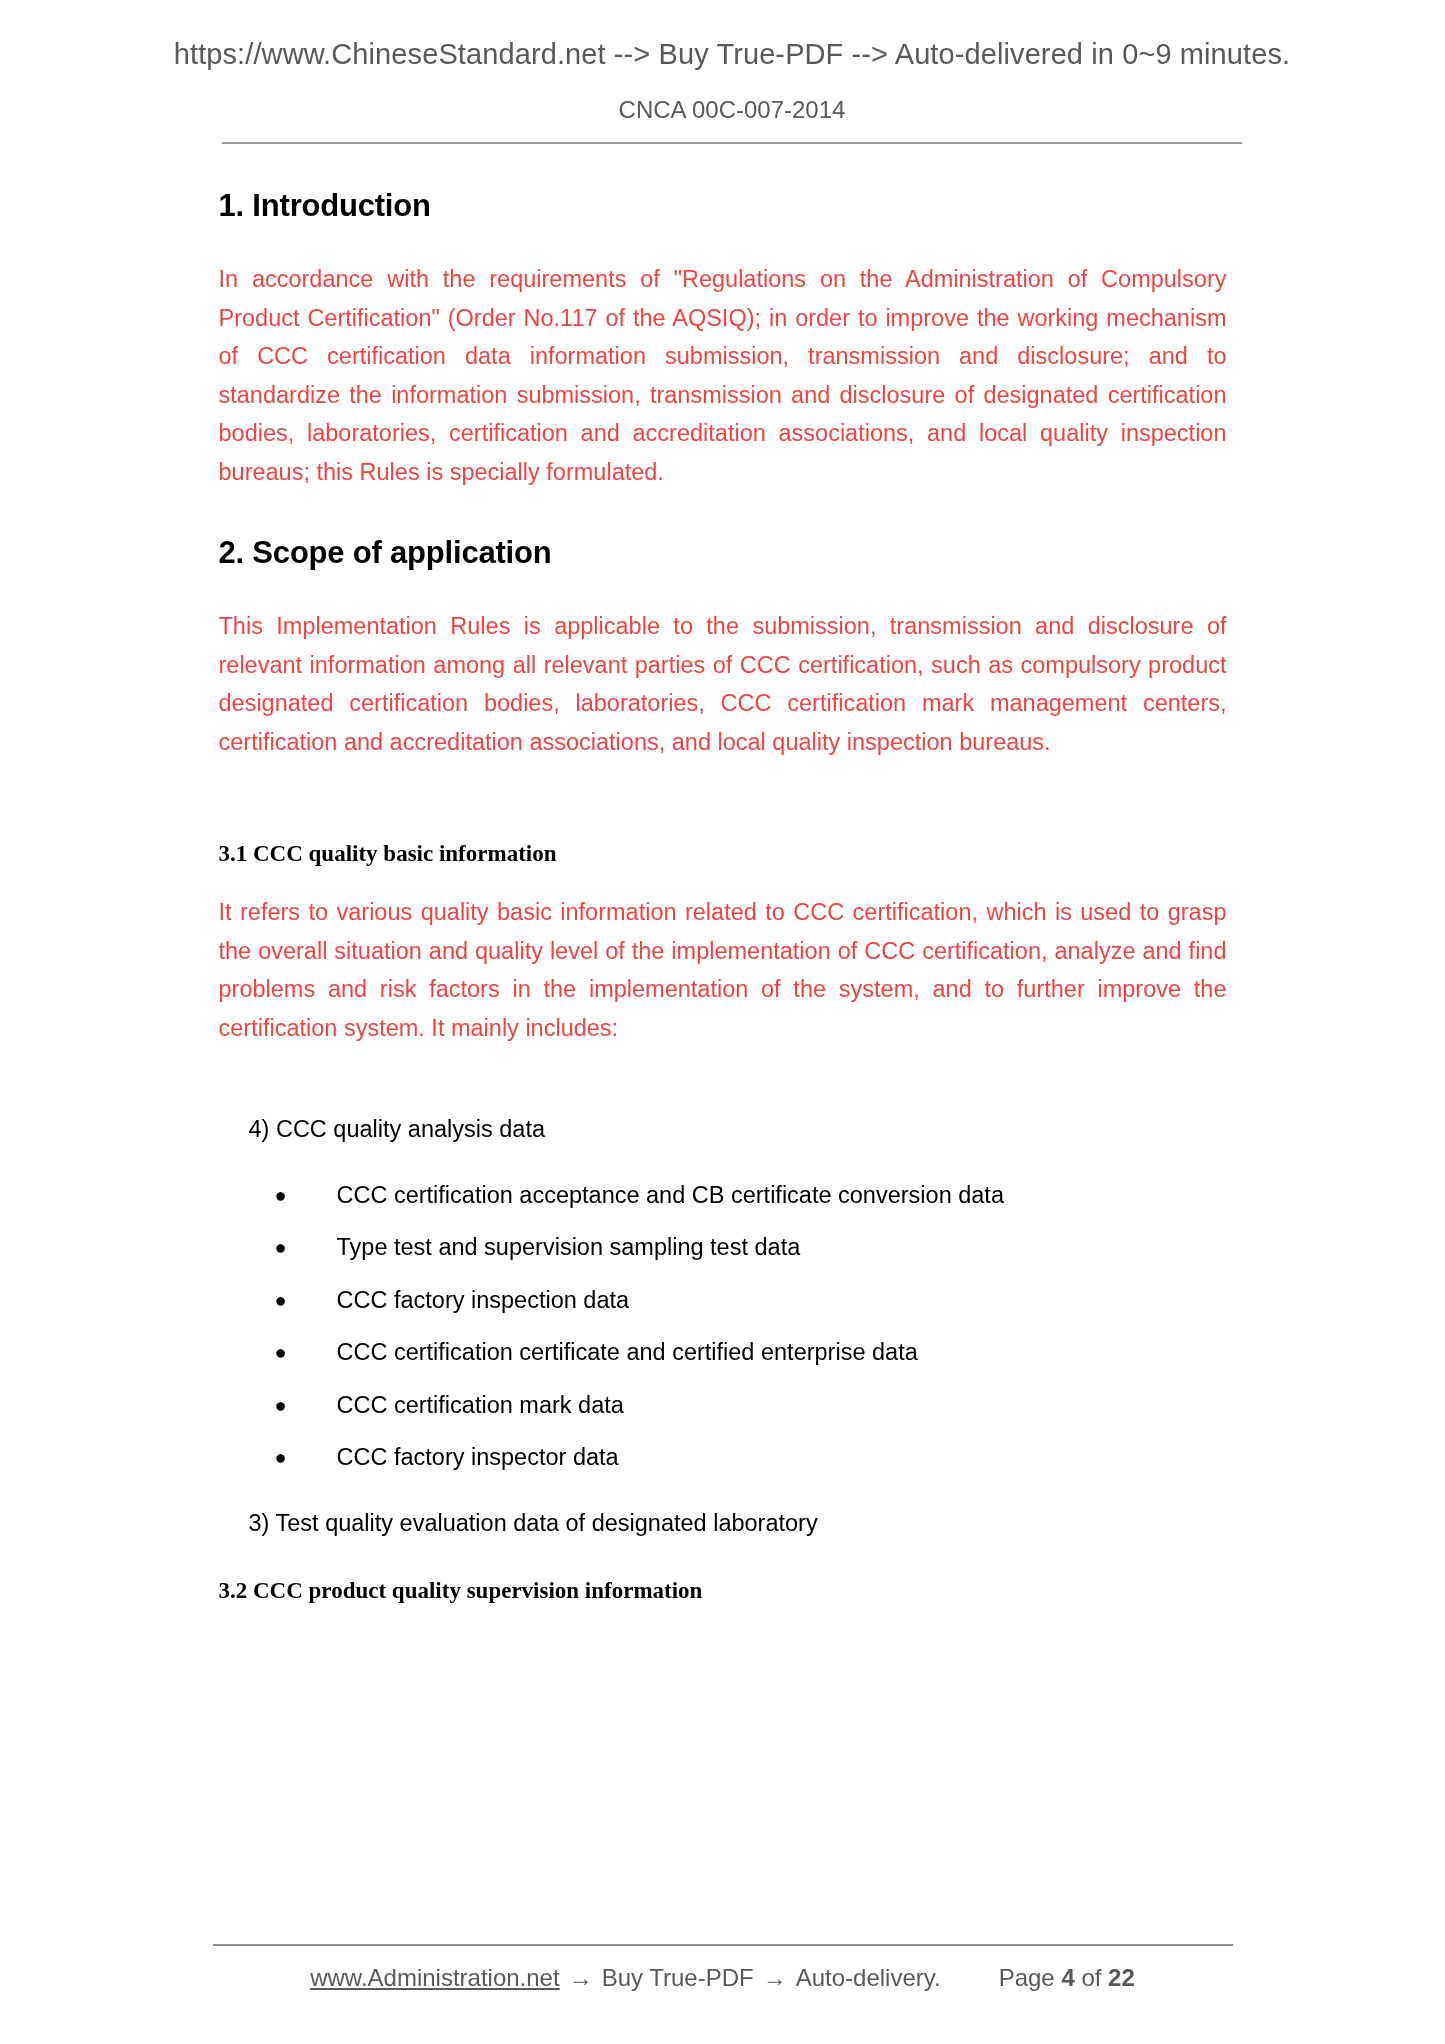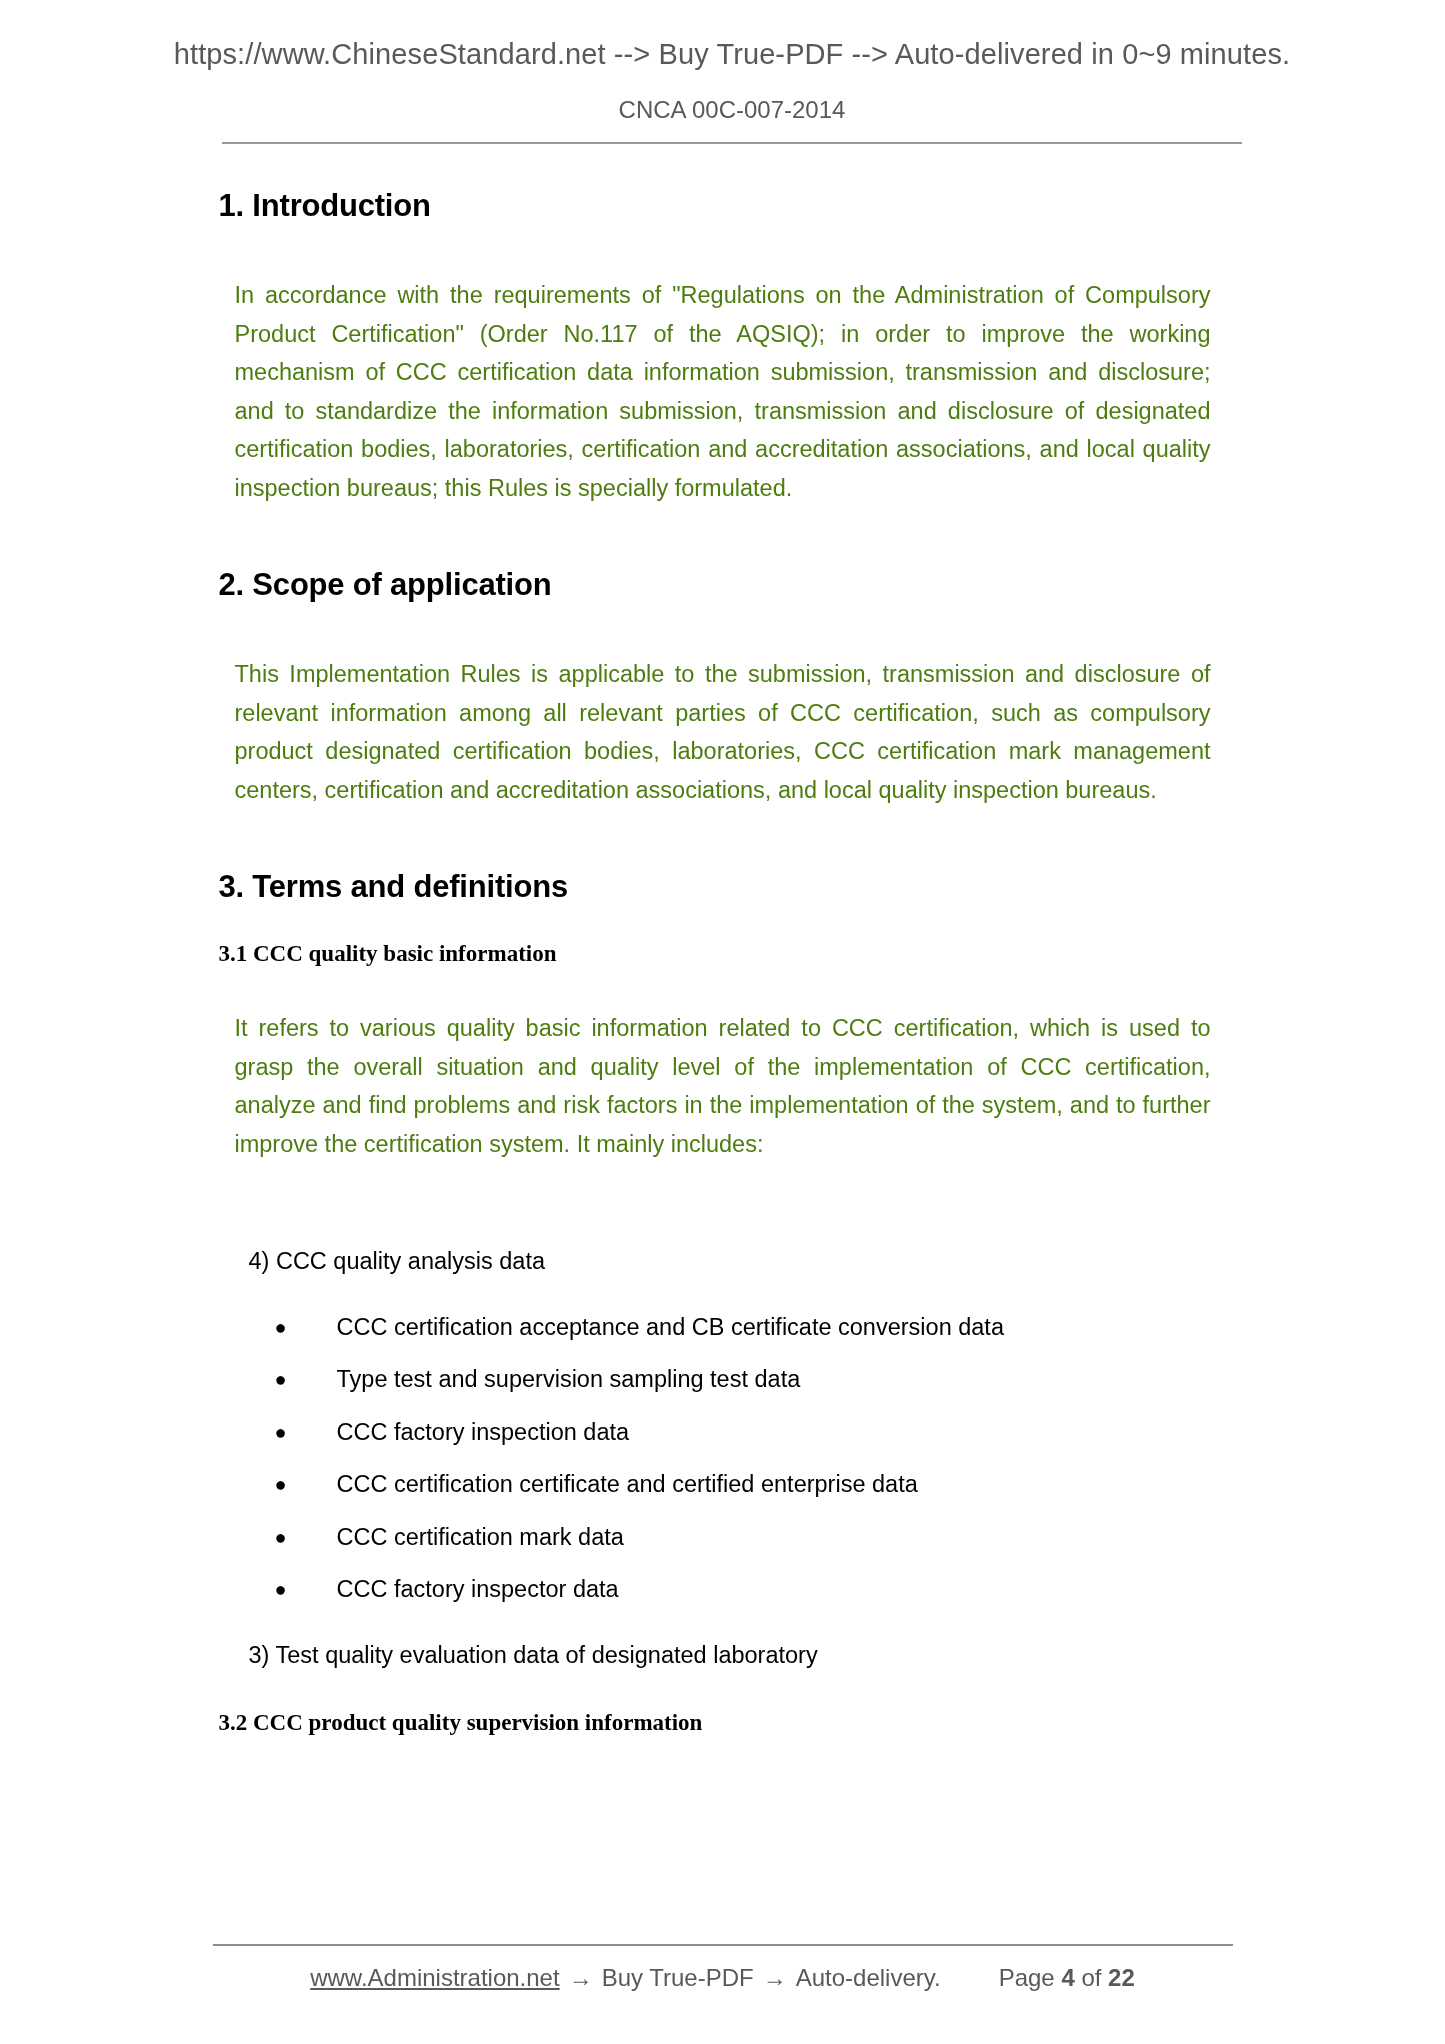--- a/index.html
+++ b/index.html
@@ -68,22 +68,22 @@
     margin: 0;
     padding: 0;
     color: #000;
     font-family: Liberation Serif, serif;
   }
   p.body {
     font-size: 23.5px;
     line-height: 38.5px;
     text-align: justify;
     text-justify: inter-word;
-    margin: 16px;
-    color: #4d7c0f;
+    margin: 0;
+    color: #ef4444;
   }
 
   .spacer-l { height: 44px; }
   .spacer-m { height: 36px; }
   .spacer-s { height: 26px; }
 
   
   .num-item {
     font-size: 23.5px;
     line-height: 38.5px;
@@ -178,21 +178,20 @@
     <div class="spacer-l"></div>
 
     <h1 class="sec">2. Scope of application</h1>
 
     <div class="spacer-m"></div>
 
     <p class="body">This Implementation Rules is applicable to the submission, transmission and disclosure of relevant information among all relevant parties of CCC certification, such as compulsory product designated certification bodies, laboratories, CCC certification mark management centers, certification and accreditation associations, and local quality inspection bureaus.</p>
 
     <div class="spacer-l"></div>
 
-    <h1 class="sec">3. Terms and definitions</h1>
 
     <div class="spacer-m"></div>
 
     <h2 class="subsec">3.1 CCC quality basic information</h2>
 
     <div class="spacer-s"></div>
 
     <p class="body">It refers to various quality basic information related to CCC certification, which is used to grasp the overall situation and quality level of the implementation of CCC certification, analyze and find problems and risk factors in the implementation of the system, and to further improve the certification system. It mainly includes:</p>
 
     <div class="spacer-m"></div>

